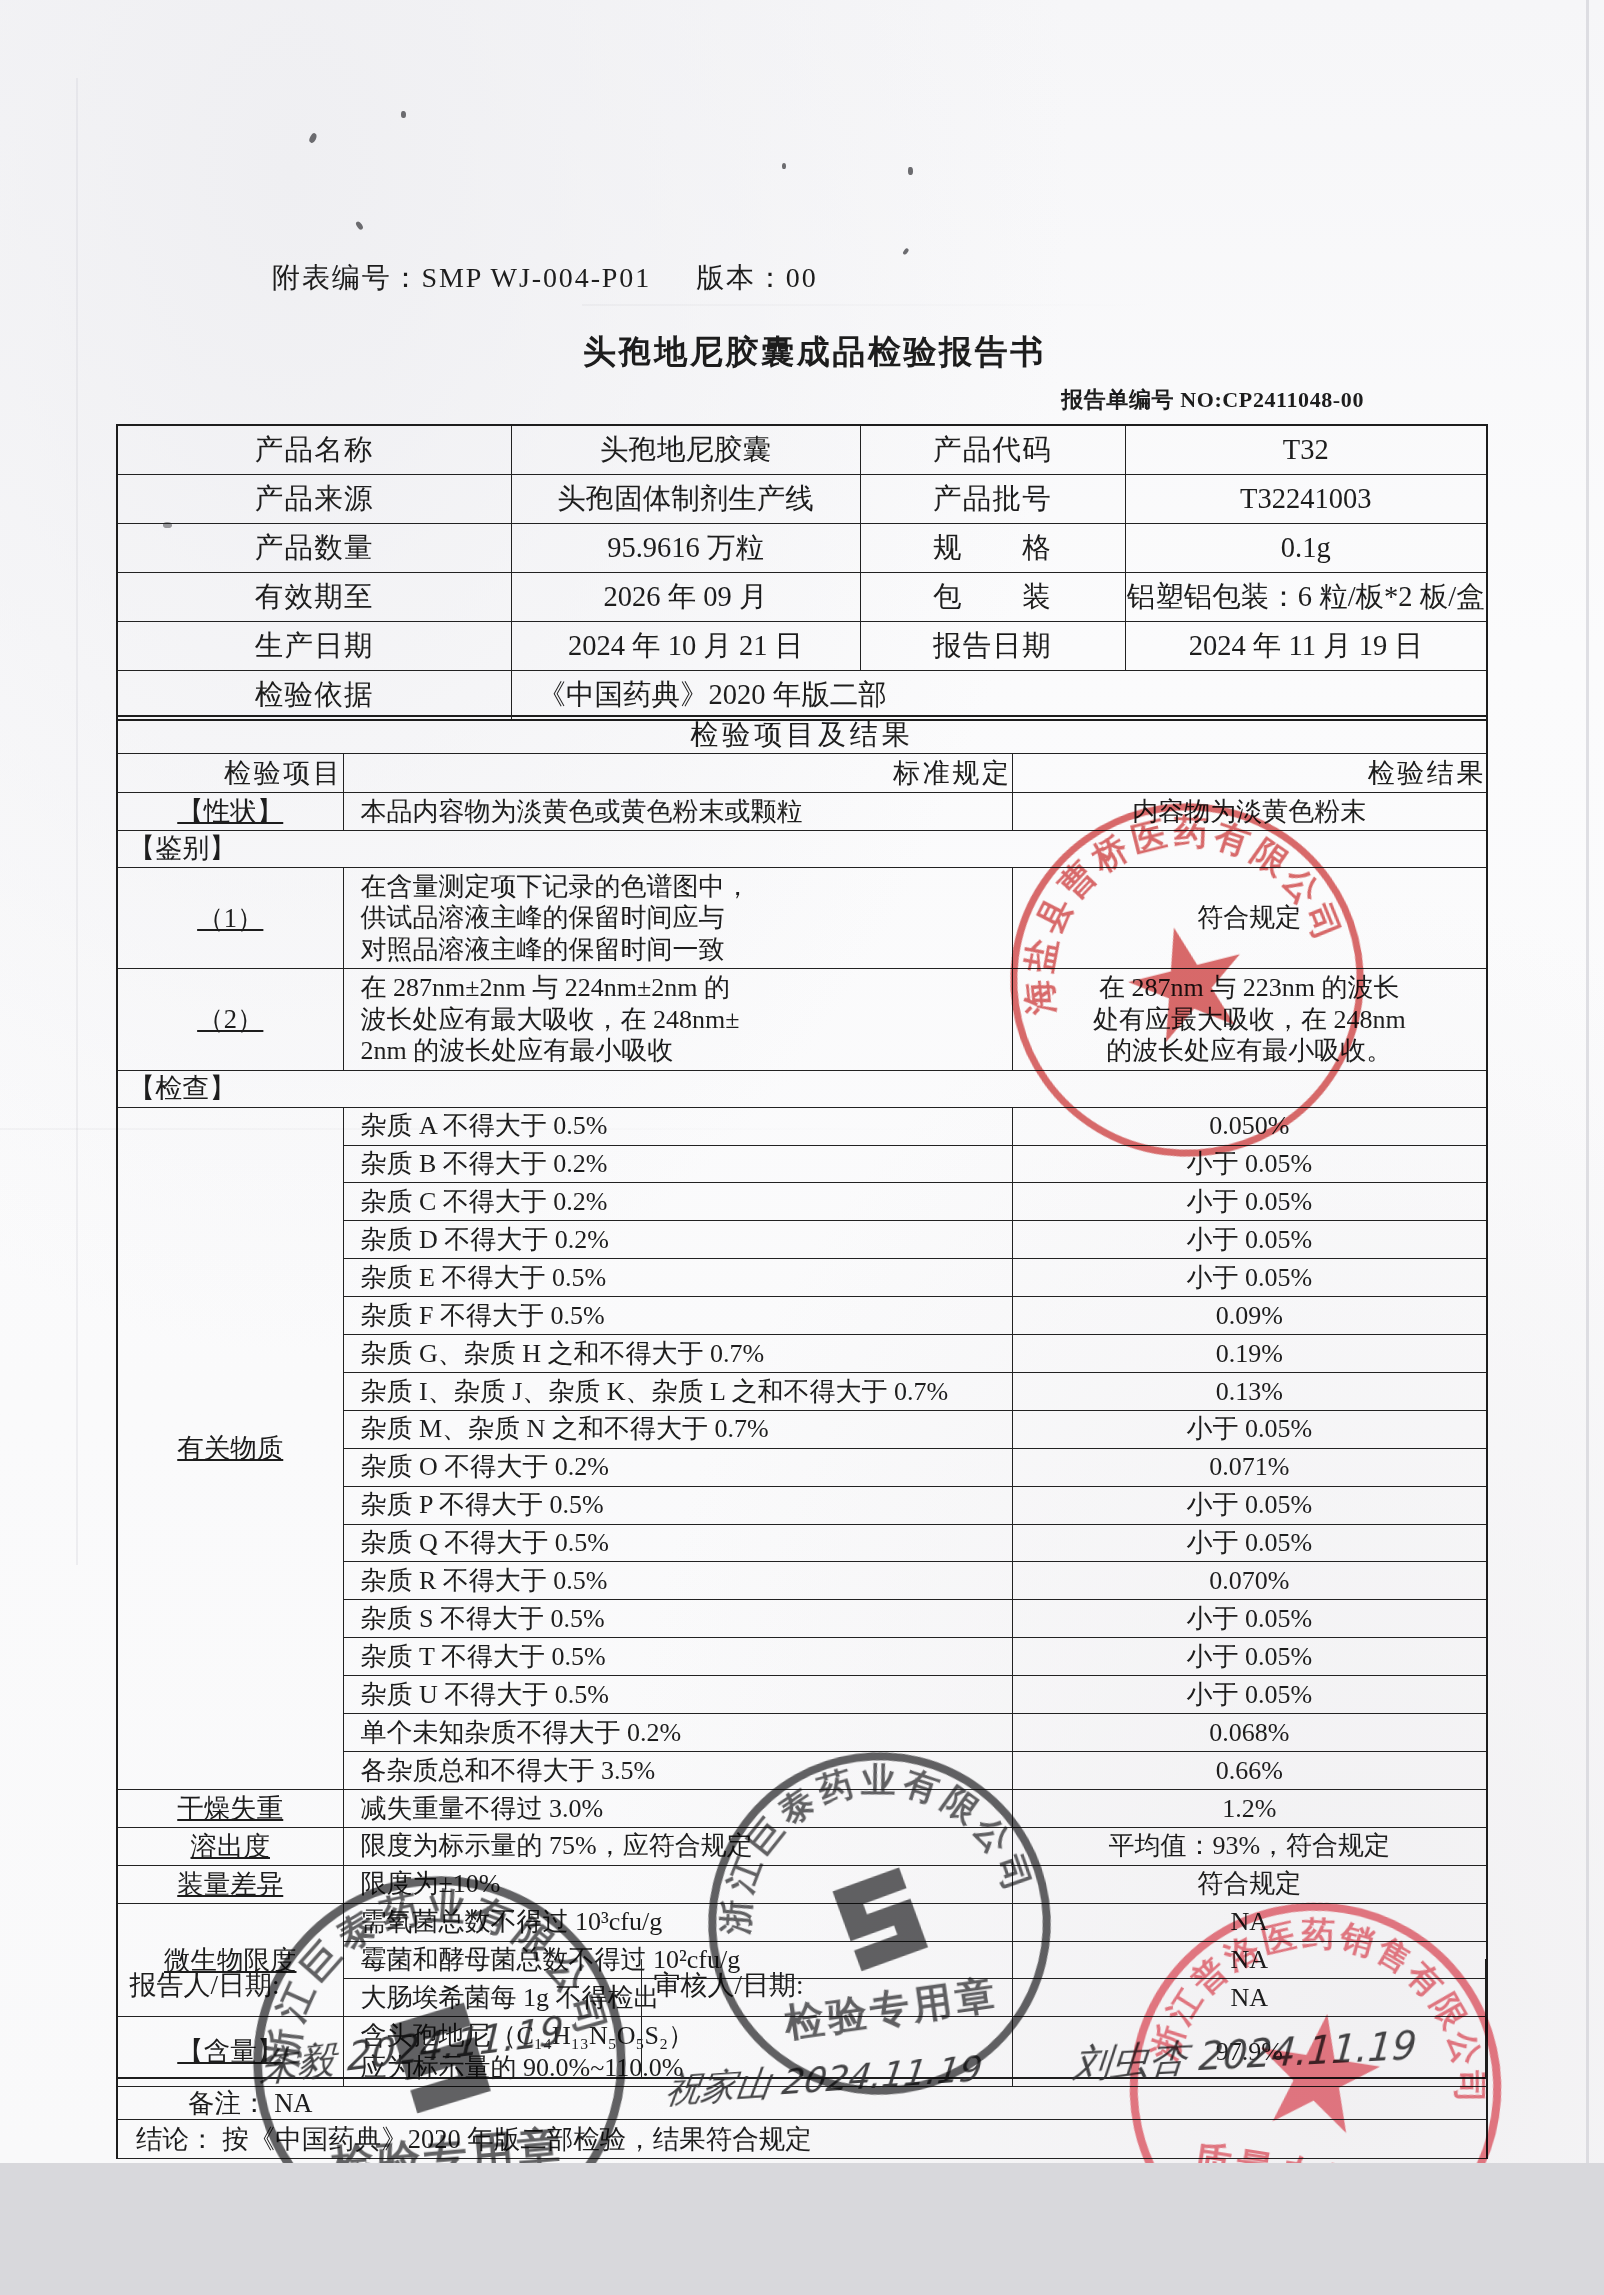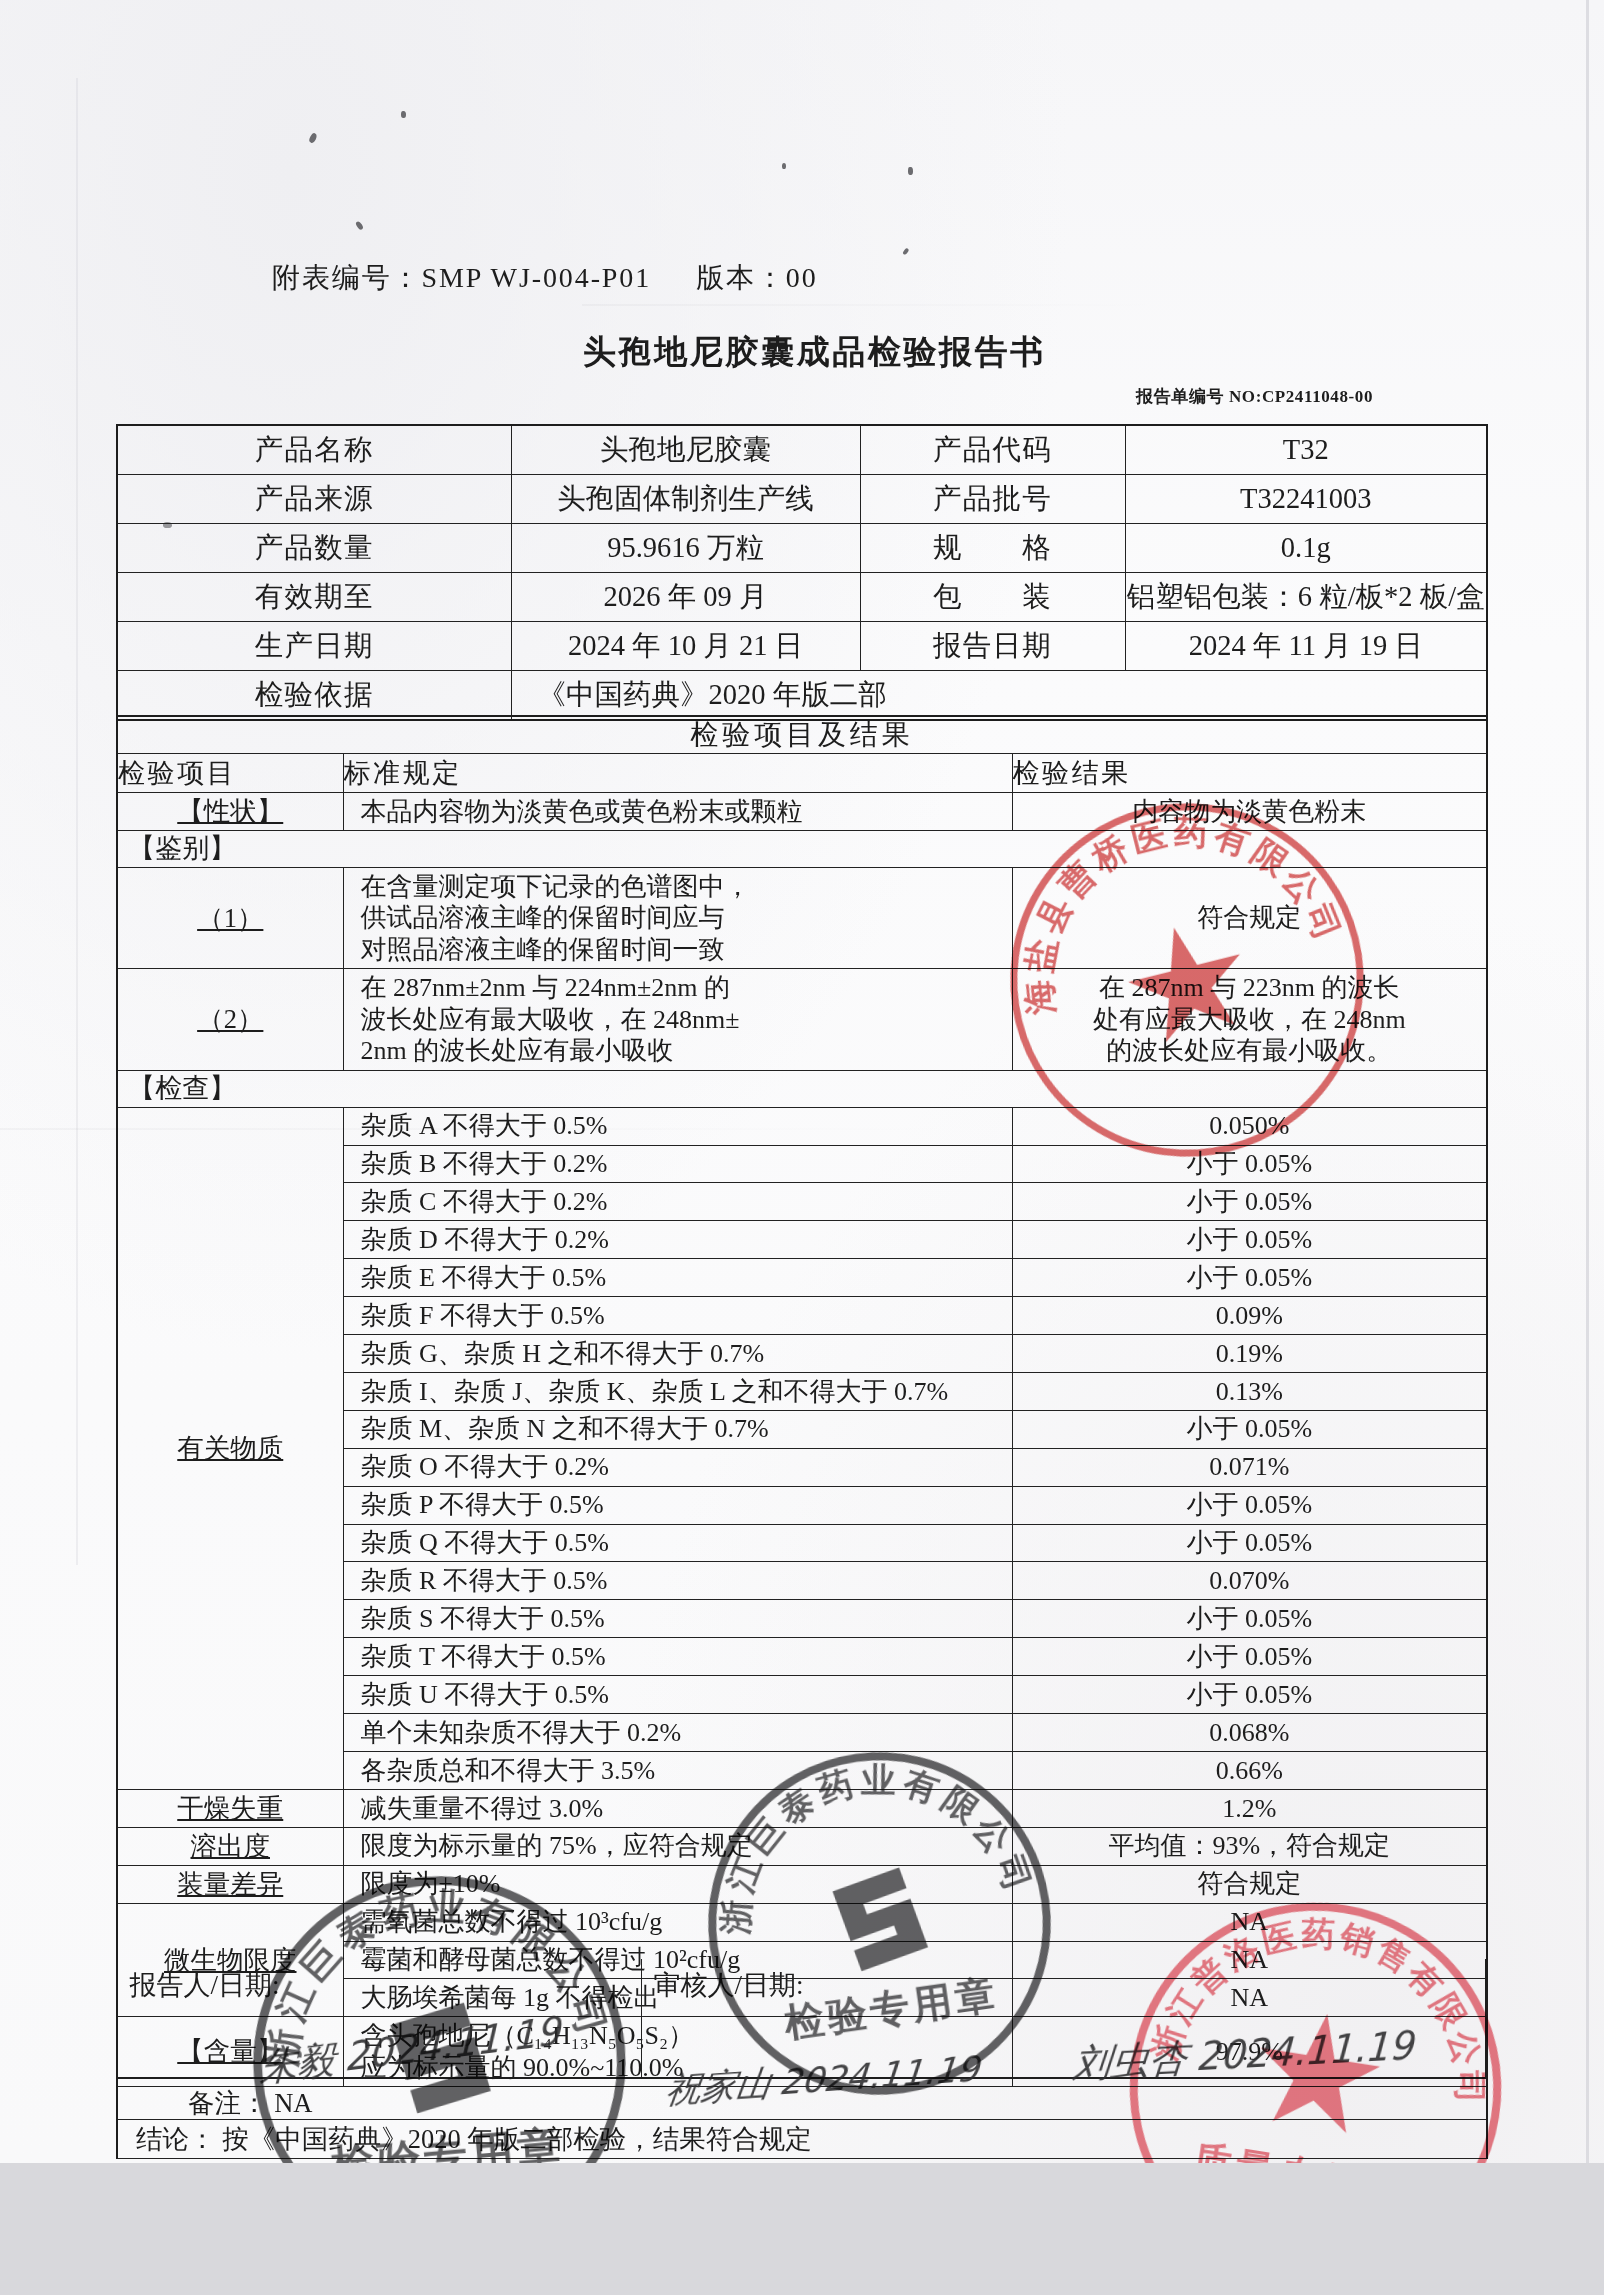--- a/index.html
+++ b/index.html
@@ -17,33 +17,33 @@
   }
   
   .edge-line{position:absolute;background:#c9c9cf;opacity:.55;}
   .crease{position:absolute;background:linear-gradient(90deg,rgba(120,120,130,.10),rgba(120,120,130,0));height:1.9px;opacity:.6;}
   .speck{position:absolute;background:#4a4a4e;border-radius:45% 55% 50% 50%;opacity:.8;}
   
   .form-meta{position:absolute;left:272px;top:259px;font-size:28px;letter-spacing:1.9px;}
   .form-meta .gap{display:inline-block;width:45px;}
   .title{position:absolute;left:0;top:318px;width:1605px;margin:12px;text-align:center;
          font-size:33px;font-weight:600;letter-spacing:2.6px;}
-  .report-no{position:absolute;right:232px;top:385px;font-size:17px;font-weight:700;letter-spacing:0.6px;}
+  .report-no{position:absolute;right:241px;top:385px;font-size:22px;font-weight:700;letter-spacing:0.6px;}
   
   table{border-collapse:collapse;table-layout:fixed;}
   td{border:1.7px solid #222;vertical-align:middle;font-size:26px;line-height:1.22;
      overflow:hidden;padding:0;}
   .info{position:absolute;left:116px;top:424px;width:1371px;border:2.3px solid #1d1d1d;}
   .info td{height:48px;text-align:center;font-size:28.5px;}
   .info td.lab{letter-spacing:1.3px;}
   .info td.span-val{text-align:left;padding-left:26px;}
   .main{position:absolute;left:116px;top:715px;width:1371px;border:2.3px solid #1d1d1d;border-bottom:none;}
   .main td{height:30px;}
   .main td.sect{ text-align:center;font-size:28px;height:36px;letter-spacing:3.9px;}
-  .main tr.hdr td{height:38px;text-align:left;font-size:27px;letter-spacing:2.6px;}
+  .main tr.hdr td{height:38px;text-align:right;font-size:27px;letter-spacing:2.6px;}
   .main td.band{height:36px;text-align:left;padding-left:10.3px;font-size:27px;}
   .main td.c1{text-align:center;font-size:26.5px;text-decoration:underline;}
   .main td.c2{text-align:left;padding:2.6px 6.5px 2.6px 17px;white-space:pre-line;}
   .main td.c3{text-align:center;white-space:pre-line;}
   .main td.note{ text-align:left;padding-left:70px;font-size:26.5px;}
   .main td.concl{height:38px;text-align:left;padding-left:18px;font-size:26.5px;}
   .sign-row{position:absolute;left:116px;top:1959px;width:1371px;height:120px;
             border:2.3px solid #1d1d1d;border-top:none;display:flex;box-sizing:border-box;}
   .sign-cell{border-right:1.7px solid #222;box-sizing:border-box;padding:7.8px 0 0 11.6px;
              font-size:27px;}

